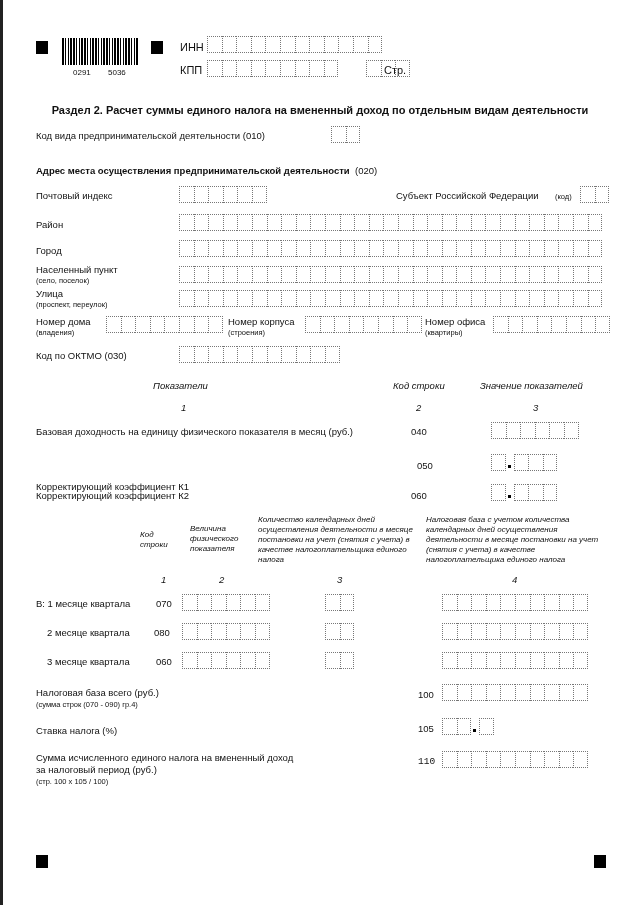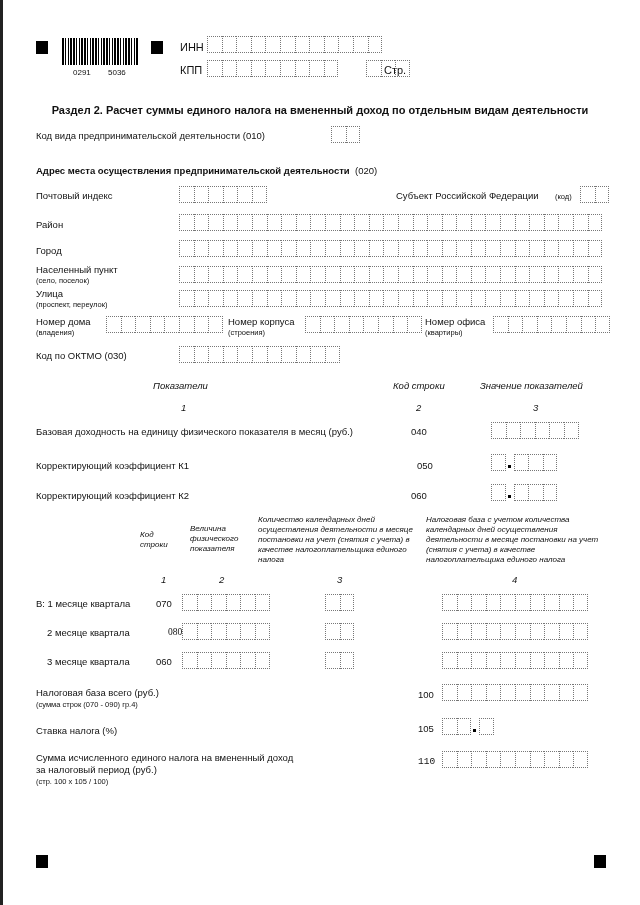--- a/index.html
+++ b/index.html
@@ -290,21 +290,21 @@
 <div class="lbl" style="left:411px;top:426px;">040</div>
 <div class="cells" style="left:491px;top:422px;">
     <div class="cell"></div>
     <div class="cell"></div>
     <div class="cell"></div>
     <div class="cell"></div>
     <div class="cell"></div>
     <div class="cell"></div>
   </div>
 
-<div class="lbl" style="left:36px;top:460px;">Корректирующий коэффициент К1</div>
+<div class="lbl" style="left:36px;top:481px;">Корректирующий коэффициент К1</div>
 <div class="lbl" style="left:417px;top:460px;">050</div>
 <div class="abs group" style="left:491px;top:454px;">
   <div class="cells" style="position:static;">
       <div class="cell"></div>
     </div>
   <div class="dot"></div>
   <div class="cells" style="position:static;">
       <div class="cell"></div>
       <div class="cell"></div>
       <div class="cell"></div>
@@ -355,21 +355,21 @@
     <div class="cell"></div>
     <div class="cell"></div>
     <div class="cell"></div>
     <div class="cell"></div>
     <div class="cell"></div>
     <div class="cell"></div>
     <div class="cell"></div>
   </div>
 
 <div class="lbl" style="left:47px;top:627px;">2 месяце квартала</div>
-<div class="lbl" style="left:168px;top:627px;font-family:Liberation Serif, serif;">080</div>
+<div class="lbl" style="left:154px;top:627px;">080</div>
 <div class="cells" style="left:182px;top:623px;">
     <div class="cell"></div>
     <div class="cell"></div>
     <div class="cell"></div>
     <div class="cell"></div>
     <div class="cell"></div>
     <div class="cell"></div>
   </div>
 <div class="cells" style="left:325px;top:623px;">
     <div class="cell"></div>

